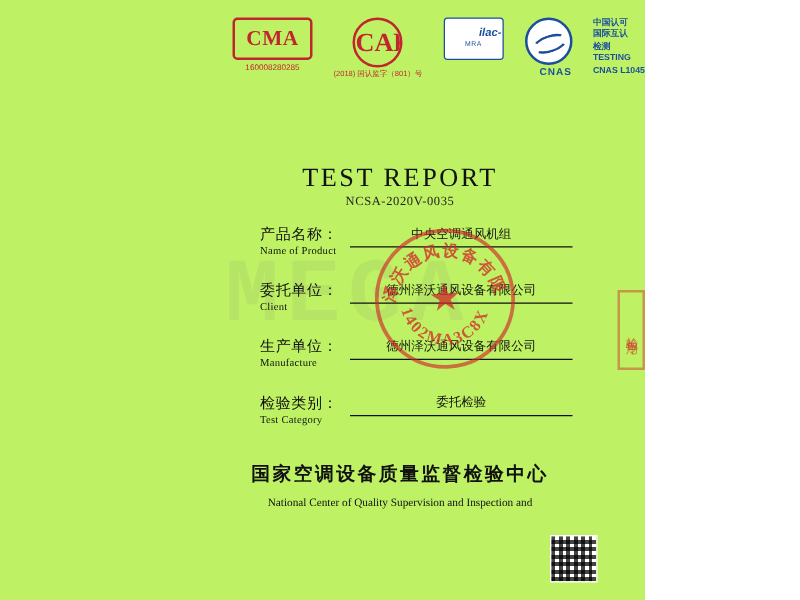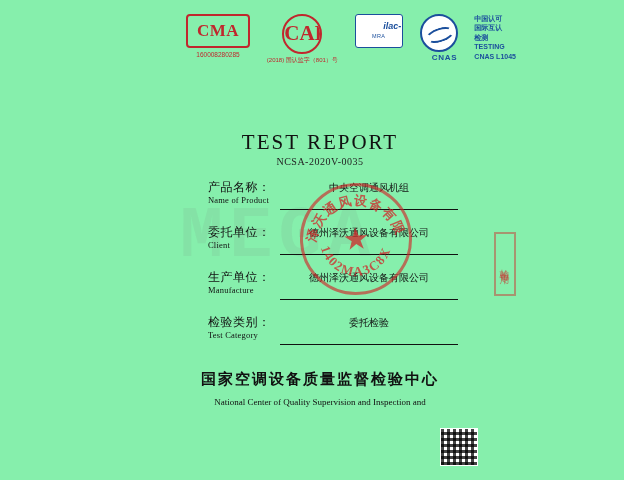--- a/index.html
+++ b/index.html
@@ -8,23 +8,23 @@
     background: #ffffff;
   }
   body {
     width: 640px;
     height: 480px;
     overflow: hidden;
     font-family: "Liberation Sans", sans-serif;
   }
   .page {
     position: relative;
-    width: 624px;
+    width: 516px;
     height: 480px;
-    background: #86efac;
+    background: #bef264;
   }
 
   
   .logo-row {
     position: absolute;
     top: 14px;
     left: 186px;
     width: 330px;
     height: 62px;
     display: flex;
@@ -223,21 +223,21 @@
   .field-value {
     position: absolute;
     left: 72px;
     top: 1px;
     width: 178px;
     text-align: center;
     font-family: "Liberation Serif", serif;
     font-size: 10px;
     color: #111;
     border-bottom: 1px solid #111;
-    padding-bottom: 15px;
+    padding-bottom: 3px;
     line-height: 1.3;
     min-height: 13px;
   }
 
   
   .footer {
     position: absolute;
     top: 370px;
     left: 0;
     width: 640px;

